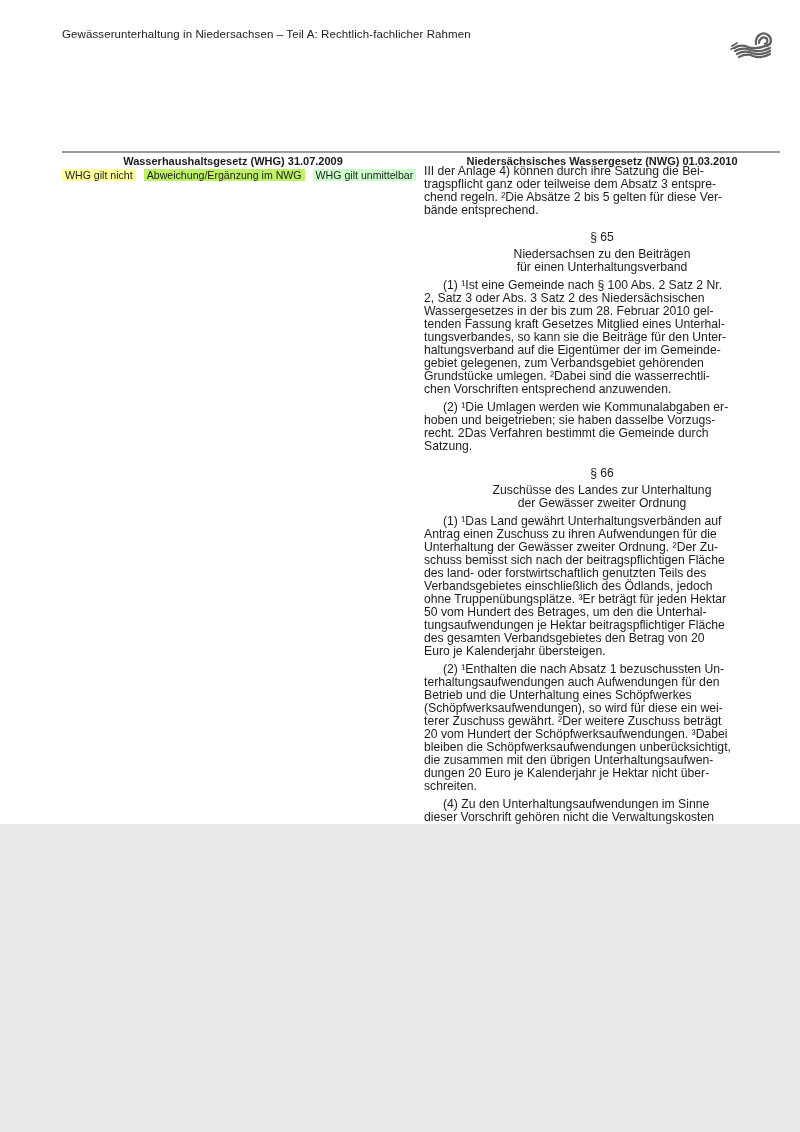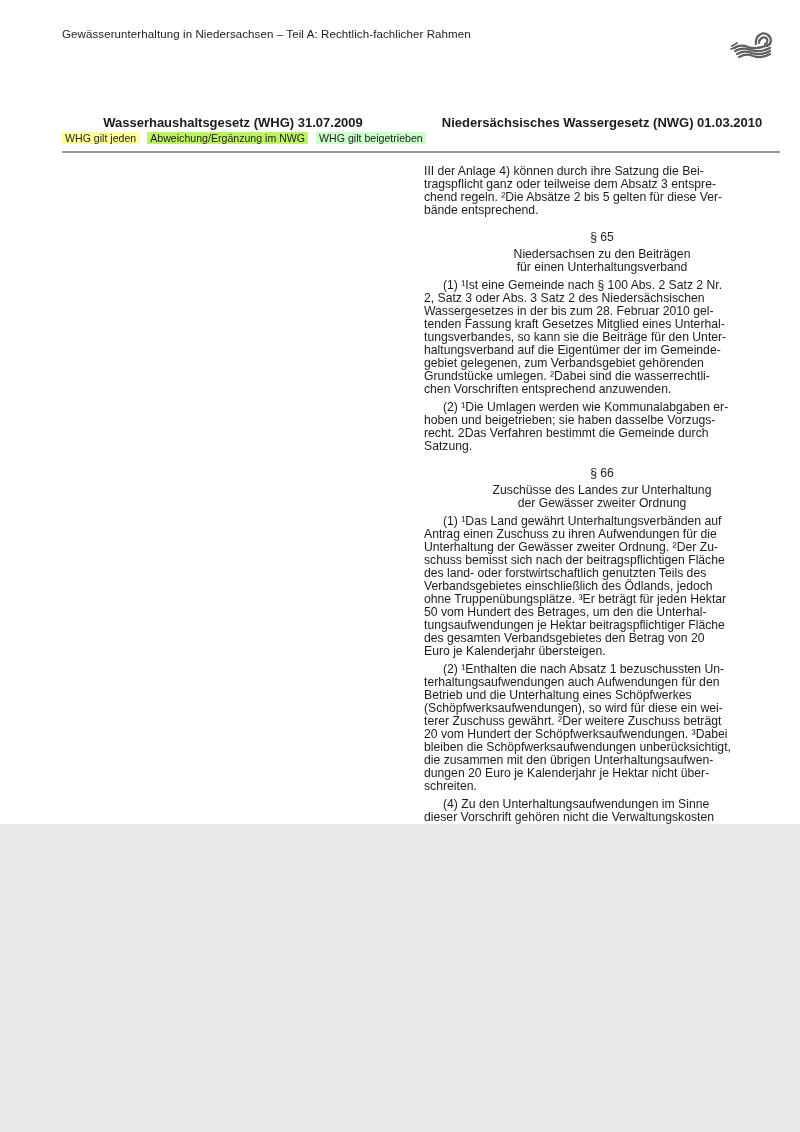--- a/index.html
+++ b/index.html
@@ -20,21 +20,21 @@
   .logo {
     position:absolute; top:22px; right:26px;
     width:48px; height:40px;
   }
   .cols-header {
     position:absolute; top:115px; left:62px; width:718px;
     display:flex; gap:20px;
   }
   .hcol-l { width:342px; }
   .hcol-r { width:356px; }
-  .col-title { font-weight:bold; font-size:13px; text-align:center; white-space:nowrap; }
+  .col-title { font-weight:bold; font-size:11px; text-align:center; white-space:nowrap;margin-top:40px; }
   .legend { margin-top:2px; font-size:10.6px; display:flex; gap:8px; white-space:nowrap; }
   .hl { padding:0 3px; }
   .rule {
     position:absolute; top:151px; left:62px; width:718px; height:2px;
     background:#9b9b9b;
   }
   .body-cols {
     position:absolute; top:156px; left:62px; width:718px;
     display:flex; gap:20px;
   }
@@ -72,23 +72,23 @@
     <path d="M8 26 q7 -4 14 -1 q8 3 20 -2"></path>
     <path d="M9 29 q8 -4 16 -1 q9 3 19 -2"></path>
     <path d="M11 32 q8 -4 15 -1 q9 3 18 -2"></path>
     <path d="M13 35 q8 -4 14 -1 q8 3 17 -2"></path>
   </svg>
 
   <div class="cols-header">
     <div class="hcol-l">
       <div class="col-title">Wasserhaushaltsgesetz (WHG) 31.07.2009</div>
       <div class="legend">
-        <span class="hl" style="background: rgb(255, 255, 155);">WHG gilt jeden</span>
+        <span class="hl" style="background: rgb(255, 255, 155);">WHG gilt nicht</span>
         <span class="hl" style="background: #bef264;">Abweichung/Ergänzung im NWG</span>
-        <span class="hl" style="background: rgb(204, 255, 204);">WHG gilt beigetrieben</span>
+        <span class="hl" style="background: rgb(204, 255, 204);">WHG gilt unmittelbar</span>
       </div>
     </div>
     <div class="hcol-r">
       <div class="col-title">Niedersächsisches Wassergesetz (NWG) 01.03.2010</div>
     </div>
   </div>
 
   <div class="rule"></div>
 
   <div class="body-cols">

